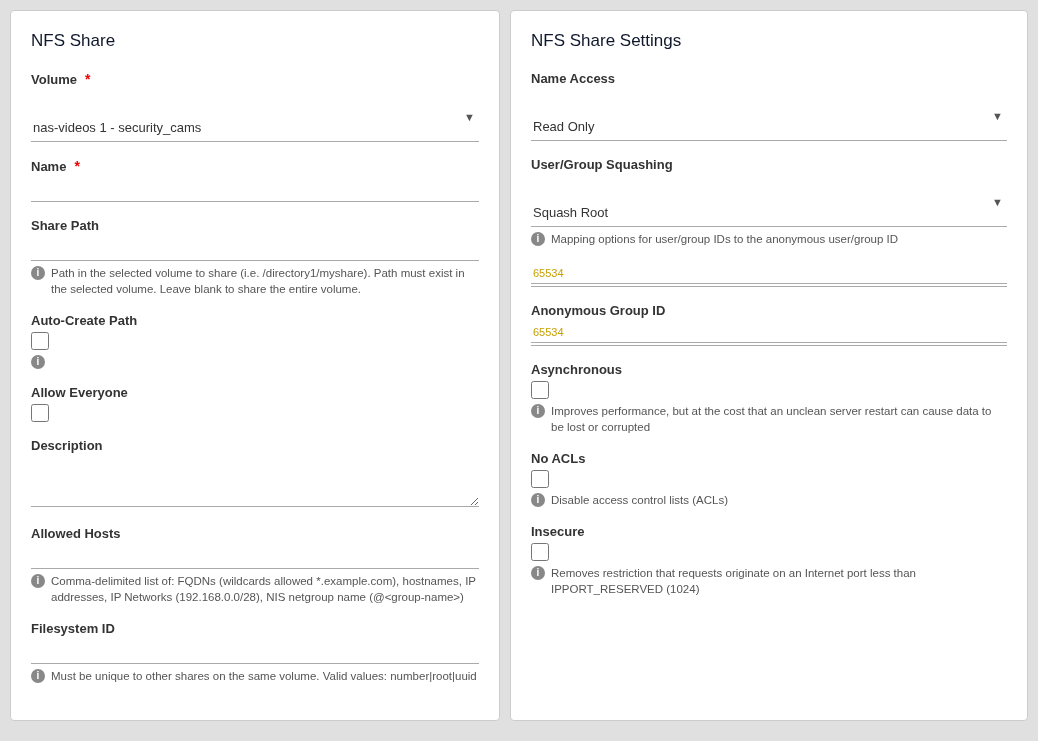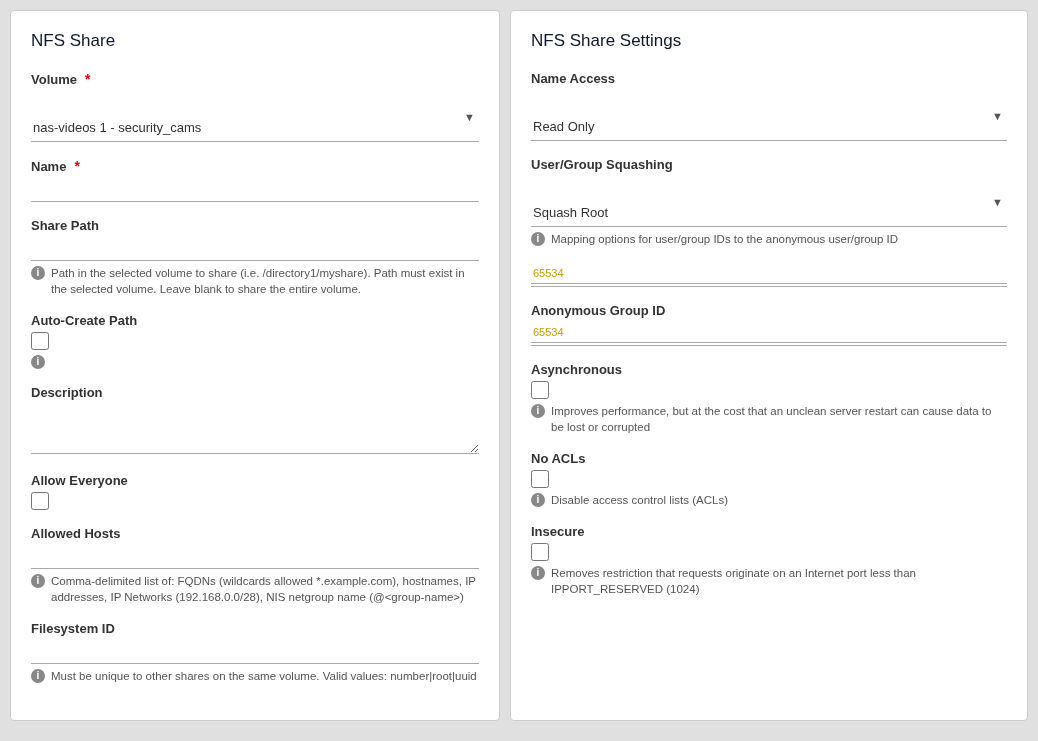--- a/index.html
+++ b/index.html
@@ -193,29 +193,29 @@
       <div class="field-label">Auto-Create Path</div>
       <div class="checkbox-wrapper">
         <input type="checkbox" class="field-checkbox" style="">
       </div>
       <div class="info-row">
         <span class="info-icon">i</span>
       </div>
     </div>
 
     <div class="field-group">
+      <div class="field-label">Allow Everyone</div>
+      <div class="checkbox-wrapper">
+        <input type="checkbox" class="field-checkbox" style="">
+      </div>
+    </div>
+
+    <div class="field-group">
       <div class="field-label">Description</div>
       <textarea class="textarea-field" style=""></textarea>
-    </div>
-
-    <div class="field-group">
-      <div class="field-label">Allow Everyone</div>
-      <div class="checkbox-wrapper">
-        <input type="checkbox" class="field-checkbox" style="">
-      </div>
     </div>
 
     <div class="field-group">
       <div class="field-label">Allowed Hosts</div>
       <input type="text" class="field-input" value="" style="">
       <div class="info-row">
         <span class="info-icon">i</span>
         <span>Comma-delimited list of: FQDNs (wildcards allowed *.example.com), hostnames, IP addresses, IP Networks (192.168.0.0/28), NIS netgroup name (@&lt;group-name&gt;)</span>
       </div>
     </div>

